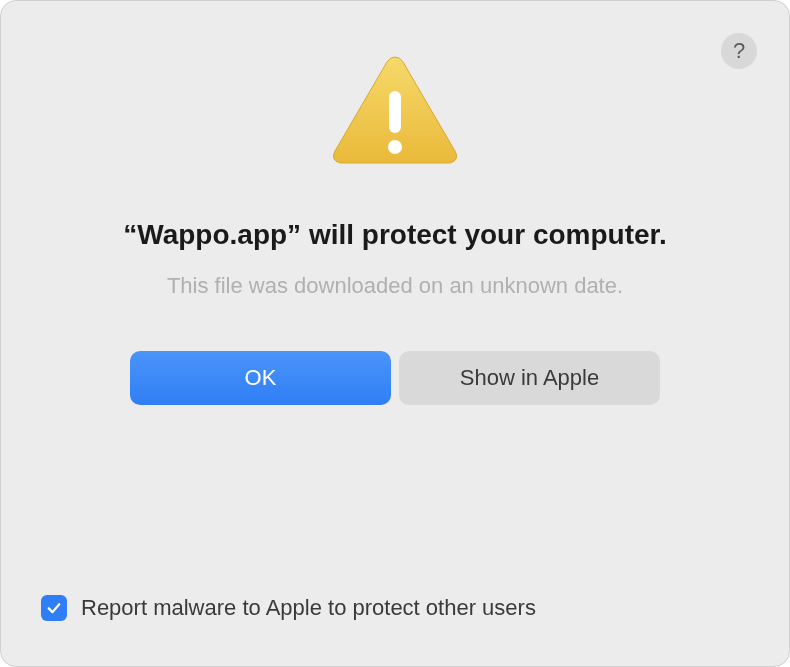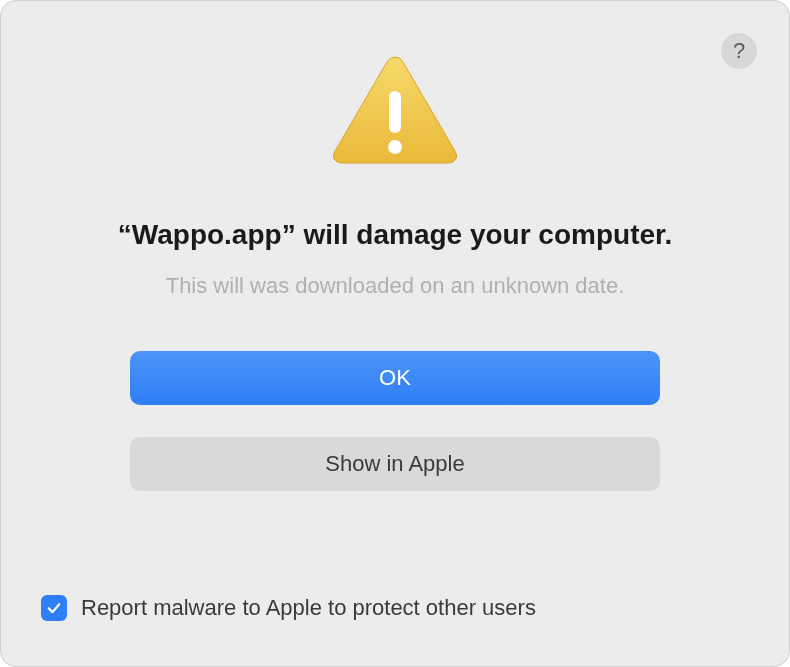--- a/index.html
+++ b/index.html
@@ -61,22 +61,21 @@
     }
     .subtitle {
       font-size: 22px;
       color: #b0b0b0;
       text-align: center;
       margin-bottom: 52px;
     }
     .button-row {
       width: 530px;
       display: flex;
-      flex-direction: column;
-      gap: 32px;
+      gap: 8px;
     }
     .btn {
       width: 100%;
       height: 54px;
       border-radius: 10px;
       font-size: 22px;
       border: none;
       cursor: pointer;
       display: flex;
       align-items: center;
@@ -146,23 +145,23 @@
                Q 130 109 120 112
                L 10 112
                Q 0 109 5 100
                L 57 11
                Q 60 6 65 6 Z" fill="url(#triGrad)" stroke="#d9a82e" stroke-width="1"></path>
       <rect x="59" y="40" width="12" height="42" rx="6" fill="#fff"></rect>
       <circle cx="65" cy="96" r="7" fill="#fff"></circle>
     </svg>
   </div>
 
-  <div class="title">“Wappo.app” will damage your computer.</div>
+  <div class="title">“Wappo.app” will protect your computer.</div>
 
-  <div class="subtitle">This will was downloaded on an unknown date.</div>
+  <div class="subtitle">This file was downloaded on an unknown date.</div>
 
   <div class="button-row">
     <button class="btn btn-primary">
       <span>OK</span>
     </button>
     <button class="btn btn-secondary">
       <span>Show in Apple</span>
     </button>
   </div>
 

